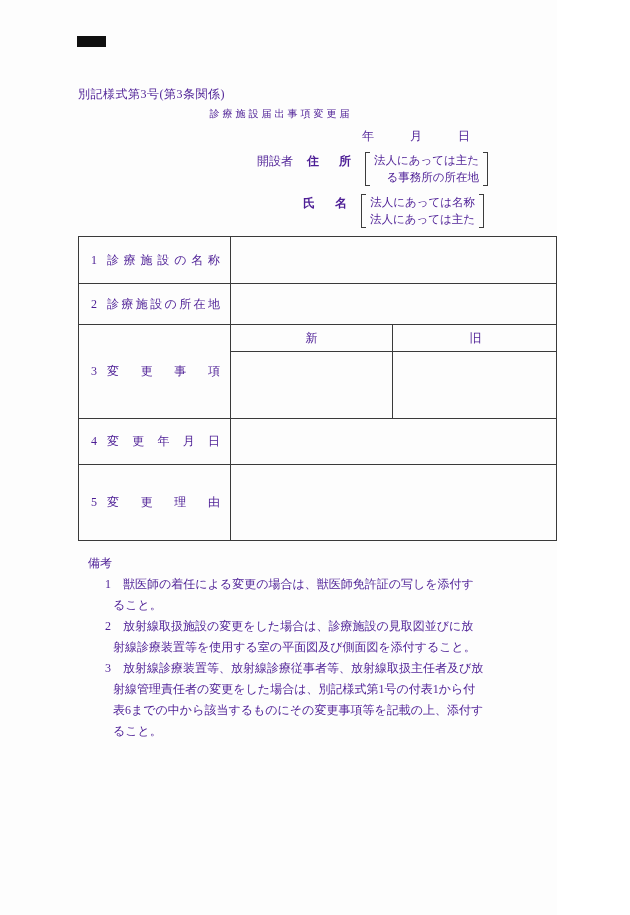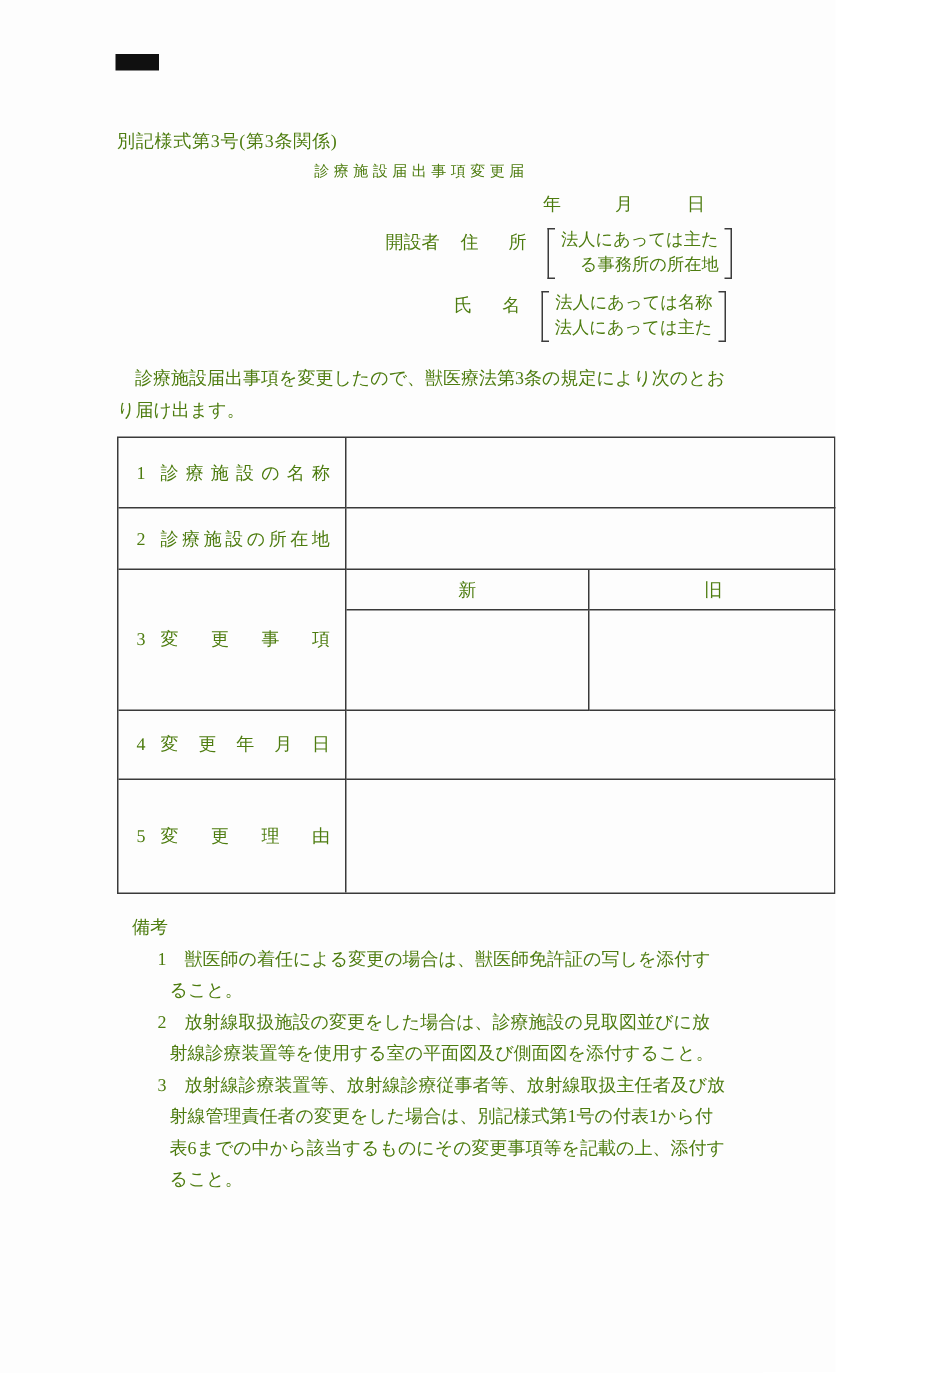--- a/index.html
+++ b/index.html
@@ -2,36 +2,36 @@
 <html lang="ja"><head>
 <meta charset="utf-8">
 <style>
   * { margin:0; padding:0; box-sizing:border-box; }
   html,body { background:#ffffff; }
   .page {
     position:relative;
     width:557px; height:915px;
     background:#fdfdfd;
     font-family:"Liberation Serif","DejaVu Serif",serif;
-    color:#4d7c0f;
+    color:#4c1d95;
     font-size:12px;
     padding:86px 73px 0 78px;
     overflow:hidden;
   }
   .scan-mark { position:absolute; left:77px; top:36px; width:29px; height:11px; background:#101010; }
   .form-number { font-size:12px; letter-spacing:0.5px; }
   .title { font-size:10px; font-weight:normal; text-align:center; letter-spacing:3px; margin-top:4px; }
   .date-line { text-align:right; padding-right:10px; letter-spacing:4px; margin-top:7px; white-space:pre; }
   .addressee { margin-top:9px; margin-left:10px; }
   .honorific { margin-left:46px; }
 
   .applicant { margin-top:6px; margin-left:179px; }
   .app-row { display:flex; align-items:flex-start; margin-bottom:6px; }
   .app-who { width:37px; margin-right:14px; padding-top:2px; white-space:pre; }
-  .field-label { letter-spacing:4px; margin-right:10px; padding-top:2px; white-space:pre; }
+  .field-label { letter-spacing:4px; margin-right:10px; padding-top:2px; white-space:pre;font-weight:bold; }
   .bracket { position:relative; padding:1px 9px; font-size:11.5px; line-height:17px; }
   .bracket::before {
     content:""; position:absolute; left:0; top:1px; bottom:1px; width:4px;
     border:1px solid #3c3c3c; border-right:none;
   }
   .bracket::after {
     content:""; position:absolute; right:0; top:1px; bottom:1px; width:4px;
     border:1px solid #3c3c3c; border-left:none;
   }
   .bracket span { display:block; white-space:pre;text-align:right; }
@@ -83,21 +83,20 @@
     <div class="app-row">
       <span class="app-who"></span>
       <span class="field-label">氏　名</span>
       <span class="bracket">
         <span>法人にあっては名称</span>
         <span>法人にあっては主た</span>
       </span>
     </div>
   </div>
 
-  <p class="intro">診療施設届出事項を変更したので、獣医療法第3条の規定により次のとおり届け出ます。</p>
 
   <div class="grid">
 
     <div class="cell lbl">
       <span class="num">1</span>
       <span class="jlabel">
           <span>診</span>
           <span>療</span>
           <span>施</span>
           <span>設</span>

